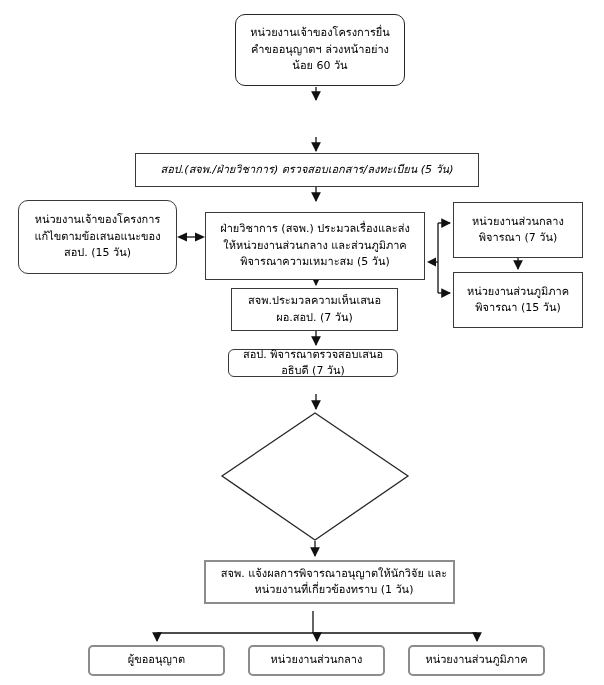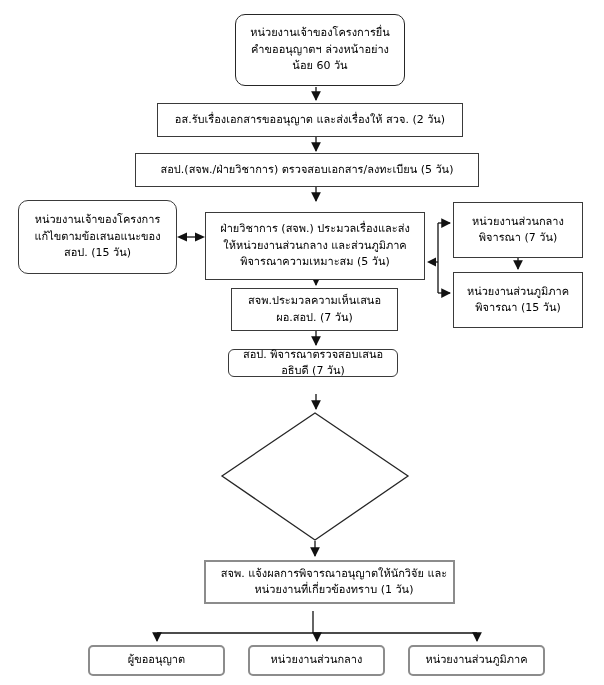--- a/index.html
+++ b/index.html
@@ -86,25 +86,22 @@
       <polygon points="315,413 408,476 315,540 222,476" fill="#ffffff" stroke="#262626" stroke-width="1.3"></polygon>
     </g>
   </svg>
 
   <div class="node rounded-start" style="left:235px;top:14px;width:170px;height:72px;">
     <div class="ln">หน่วยงานเจ้าของโครงการยื่น</div>
     <div class="ln">คำขออนุญาตฯ ล่วงหน้าอย่าง</div>
     <div class="ln">น้อย 60 วัน</div>
   </div>
 
-  <div class="node rect" style="left:157px;top:103px;width:306px;height:34px;">
-    <div class="ln">อส.รับเรื่องเอกสารขออนุญาต และส่งเรื่องให้ สวจ. (2 วัน)</div>
-  </div>
 
-  <div class="node rect" style="left:135px;top:153px;width:344px;height:34px;">
+  <div class="node rect" style="left:135px;top:153px;width:344px;height:34px;font-style:italic;">
     <div class="ln">สอป.(สจพ./ฝ่ายวิชาการ) ตรวจสอบเอกสาร/ลงทะเบียน (5 วัน)</div>
   </div>
 
   <div class="node rect" style="left:18px;top:200px;width:159px;height:74px;border-radius:10px;">
     <div class="ln">หน่วยงานเจ้าของโครงการ</div>
     <div class="ln">แก้ไขตามข้อเสนอแนะของ</div>
     <div class="ln">สอป. (15 วัน)</div>
   </div>
 
   <div class="node rect" style="left:205px;top:205px;width:220px;height:68px;margin-top:7px;">

